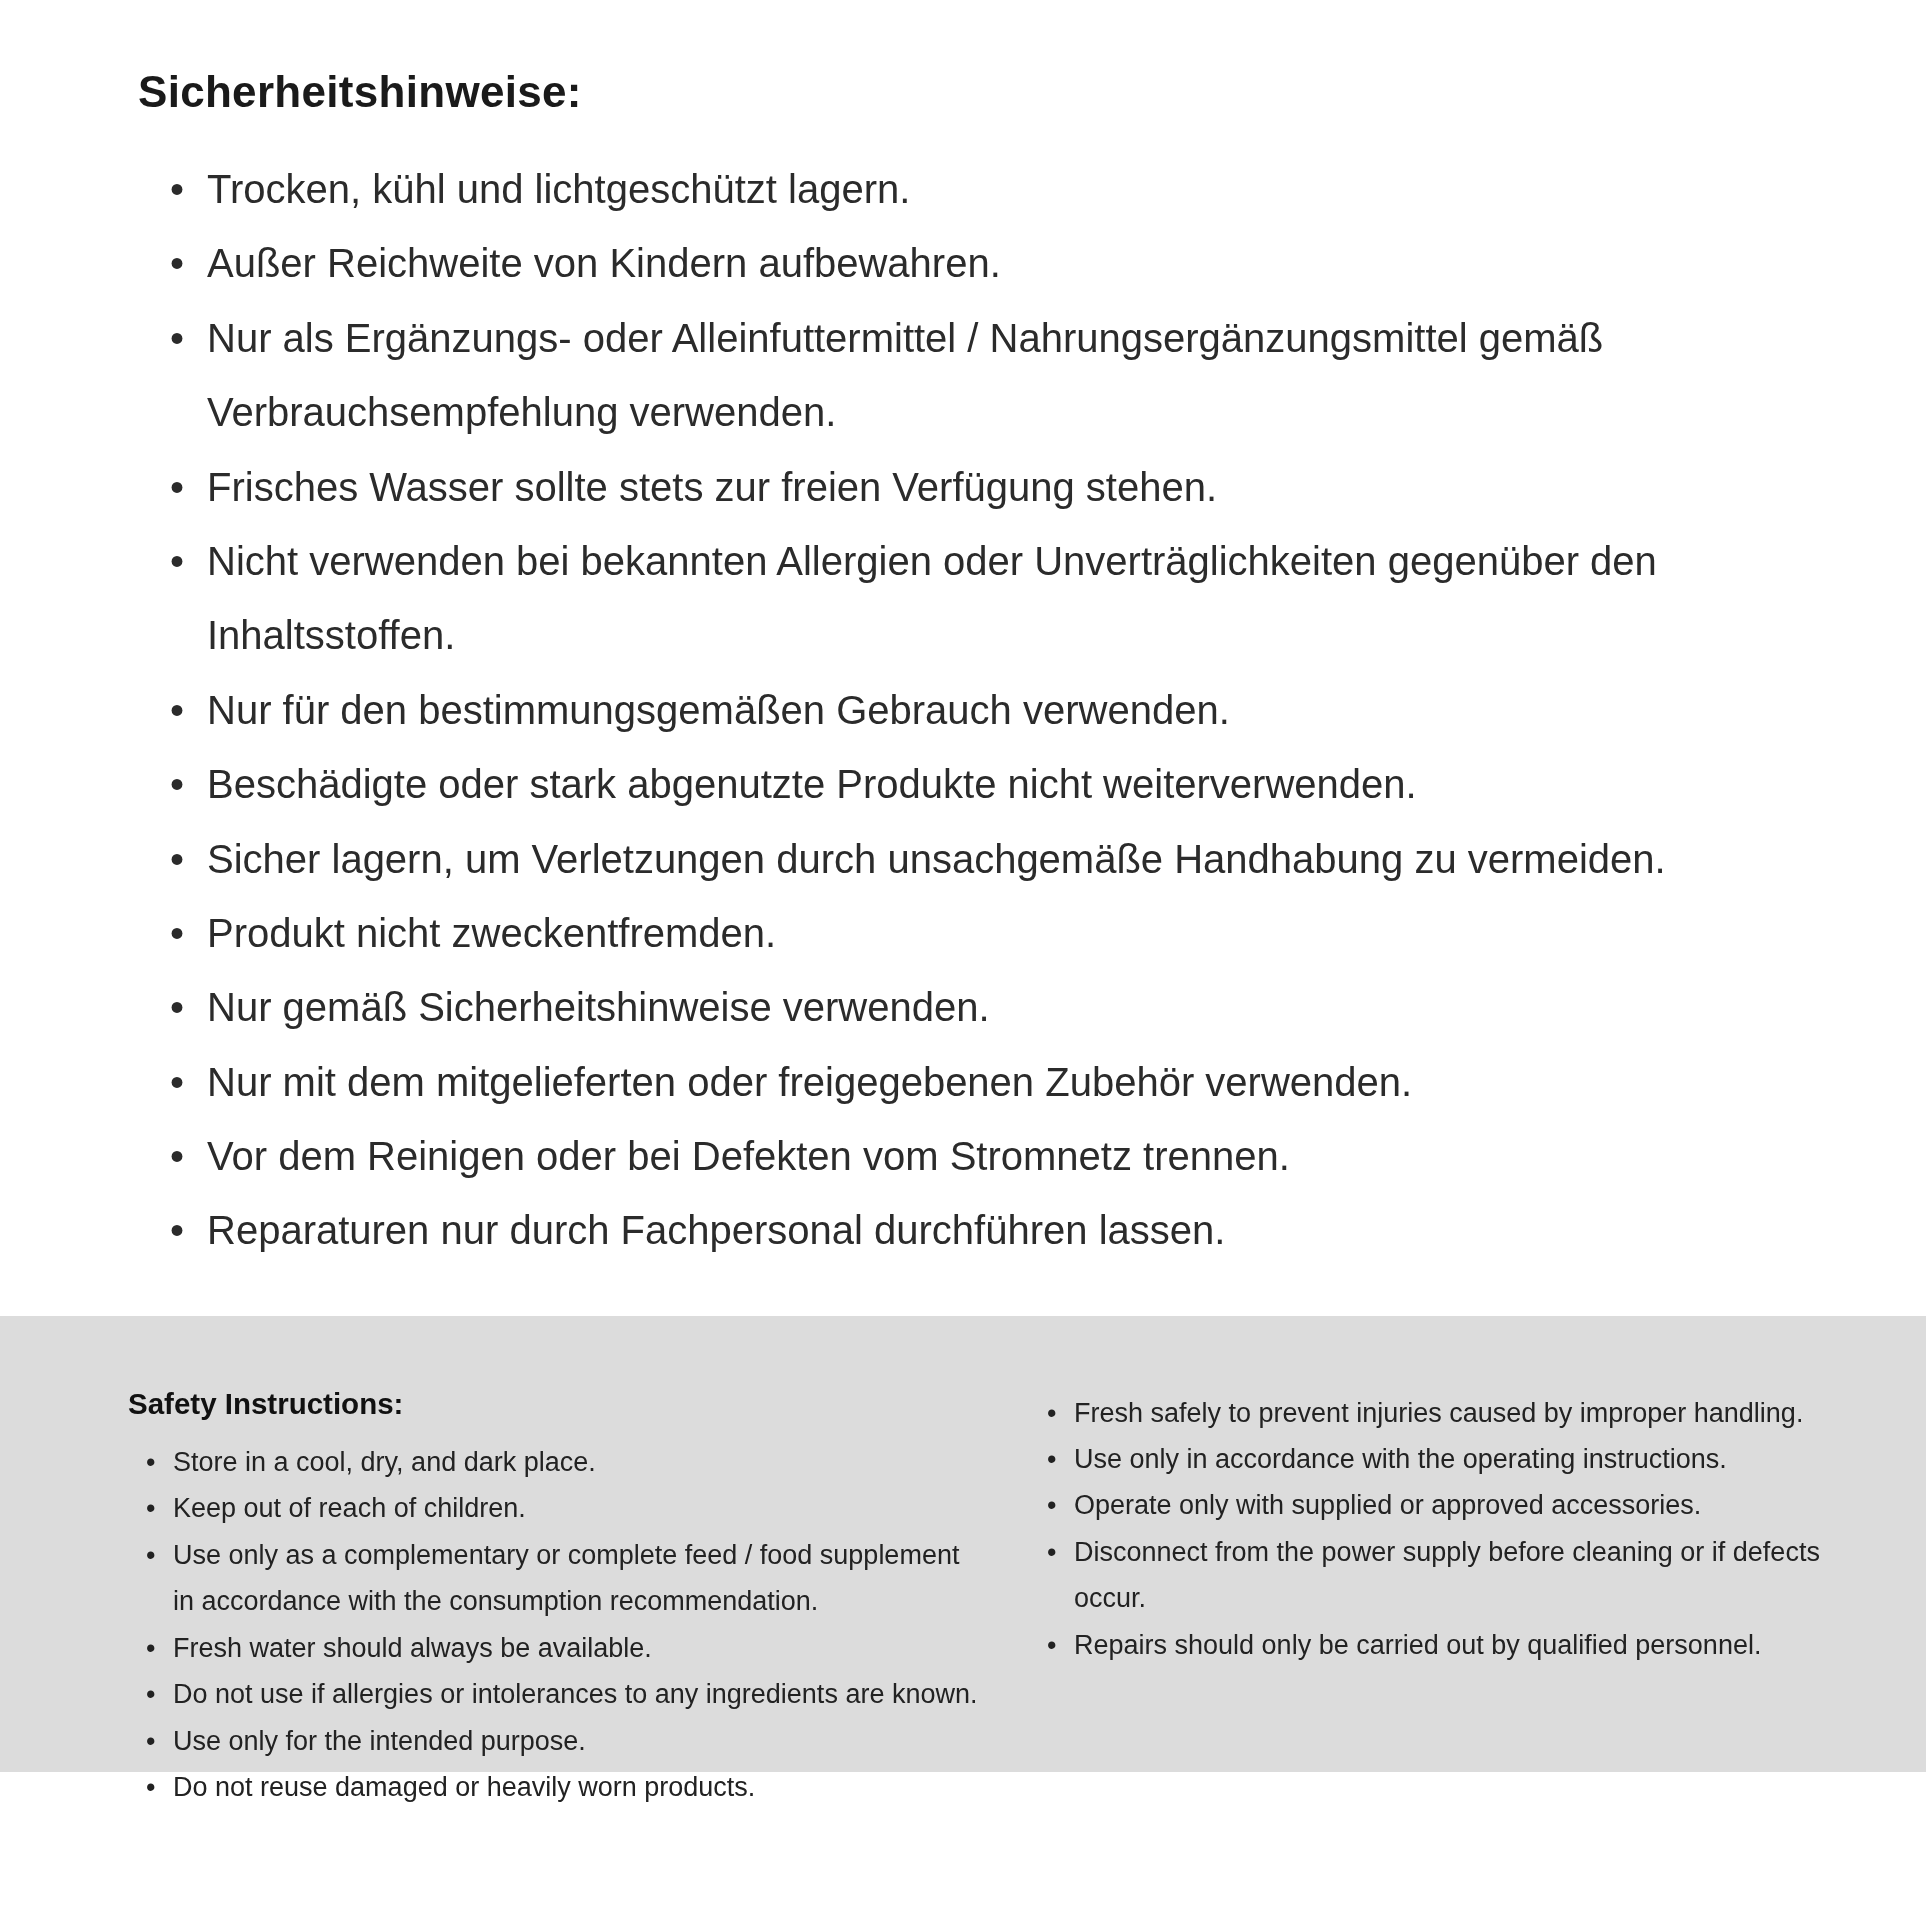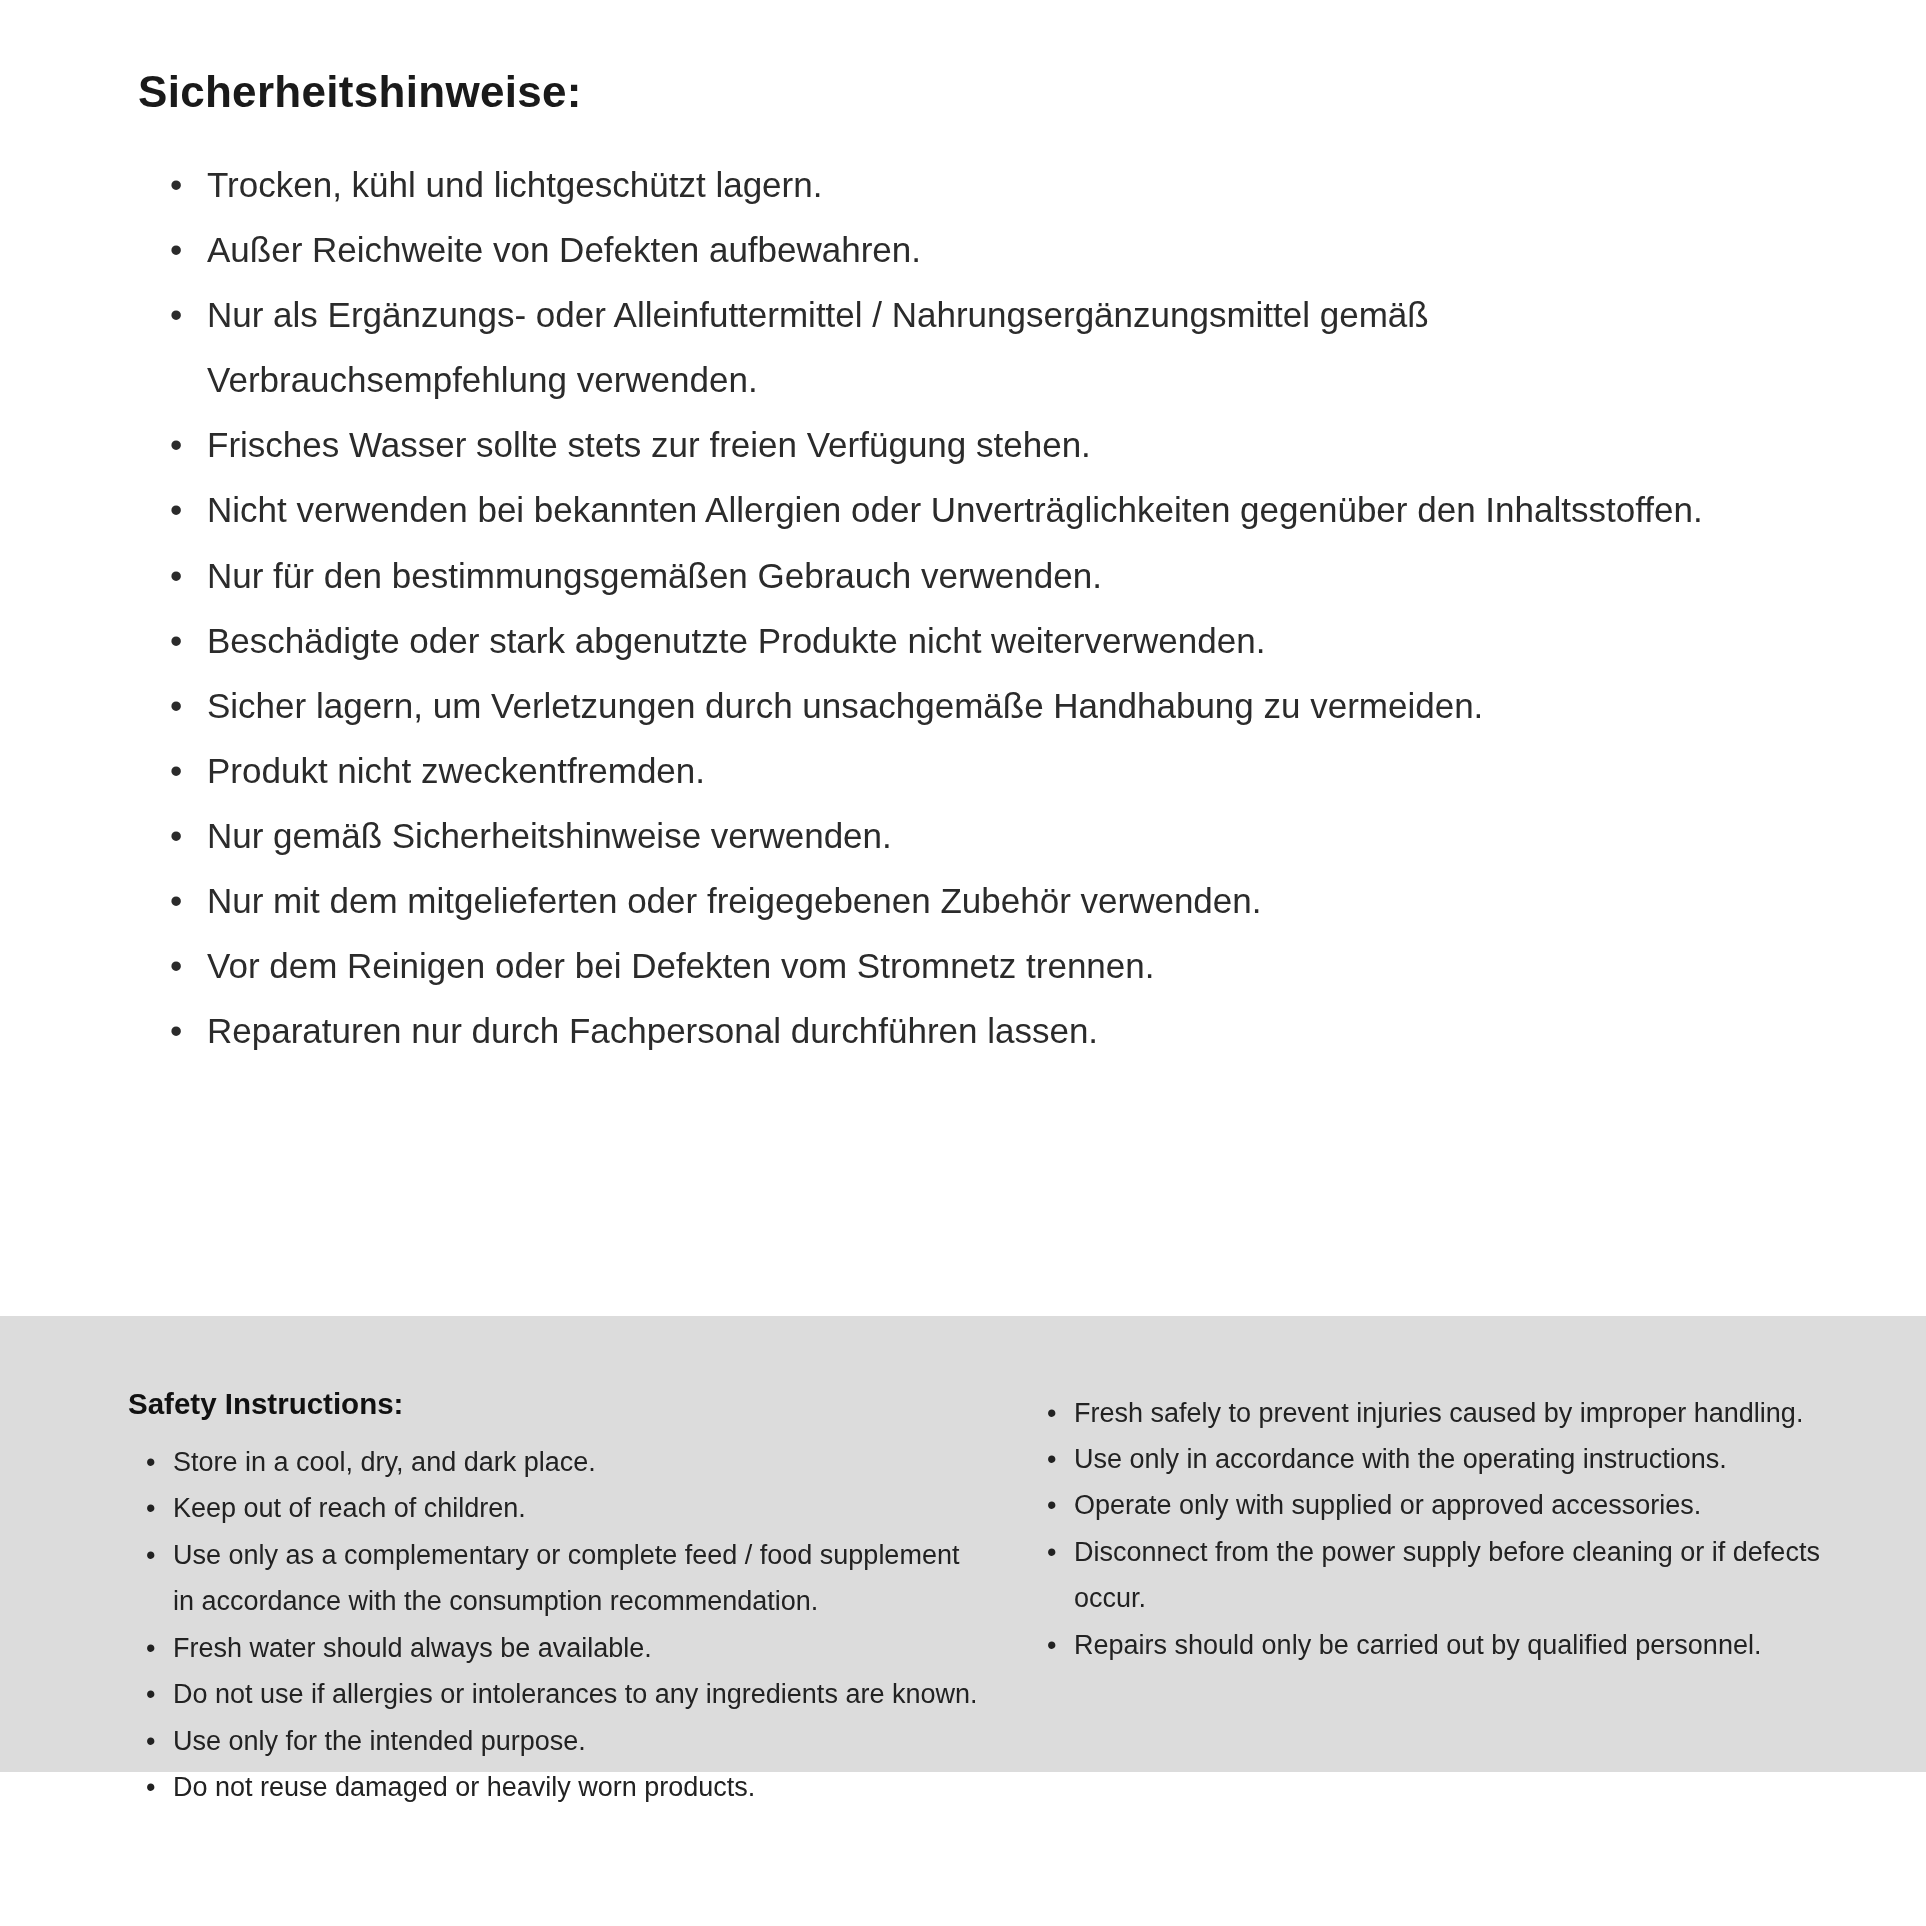--- a/index.html
+++ b/index.html
@@ -27,21 +27,21 @@
     font-size: 44px;
     font-weight: 700;
     color: #1a1a1a;
     margin-bottom: 35px;
     letter-spacing: 0.3px;
   }
   .german-list {
     list-style: none;
     margin-left: 32px;
     max-width: 1624px;
-    font-size: 35px;
+    font-size: 40px;
     line-height: 1.86;
     color: #2b2b2b;
   }
   .german-list li {
     position: relative;
     padding-left: 37px;
   }
   .german-list li::before {
     content: "\2022";
     position: absolute;
@@ -97,21 +97,21 @@
 </style>
 </head>
 <body>
 
 <div class="page">
 
   <section class="german-section">
     <h1 class="german-title">Sicherheitshinweise:</h1>
     <ul class="german-list">
         <li>Trocken, kühl und lichtgeschützt lagern.</li>
-        <li>Außer Reichweite von Defekten aufbewahren.</li>
+        <li>Außer Reichweite von Kindern aufbewahren.</li>
         <li>Nur als Ergänzungs- oder Alleinfuttermittel / Nahrungsergänzungsmittel gemäß Verbrauchsempfehlung verwenden.</li>
         <li>Frisches Wasser sollte stets zur freien Verfügung stehen.</li>
         <li>Nicht verwenden bei bekannten Allergien oder Unverträglichkeiten gegenüber den Inhaltsstoffen.</li>
         <li>Nur für den bestimmungsgemäßen Gebrauch verwenden.</li>
         <li>Beschädigte oder stark abgenutzte Produkte nicht weiterverwenden.</li>
         <li>Sicher lagern, um Verletzungen durch unsachgemäße Handhabung zu vermeiden.</li>
         <li>Produkt nicht zweckentfremden.</li>
         <li>Nur gemäß Sicherheitshinweise verwenden.</li>
         <li>Nur mit dem mitgelieferten oder freigegebenen Zubehör verwenden.</li>
         <li>Vor dem Reinigen oder bei Defekten vom Stromnetz trennen.</li>

